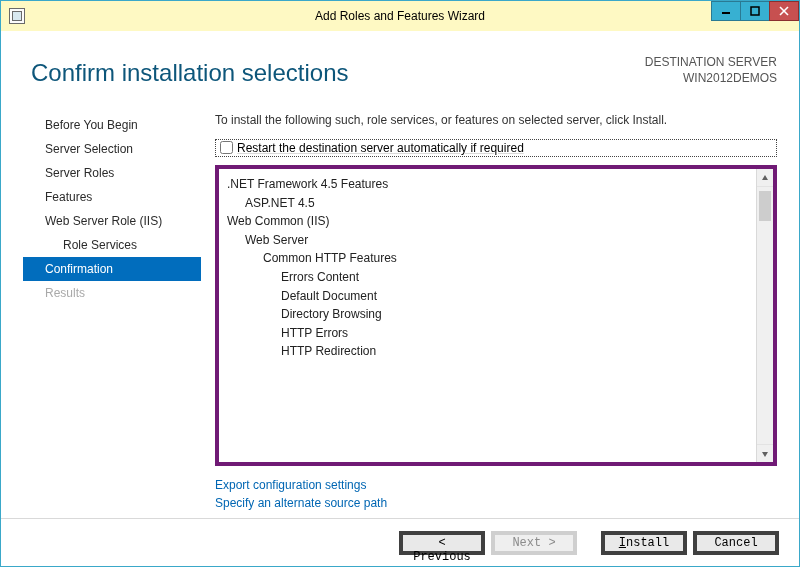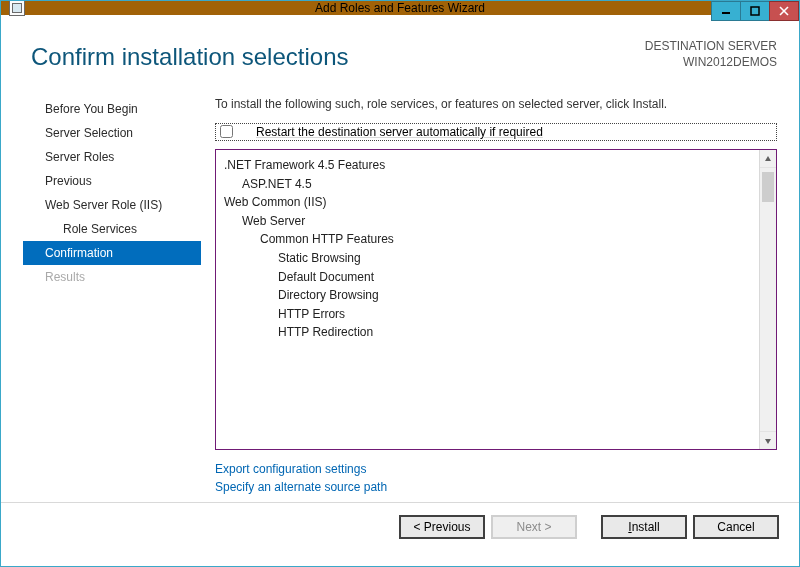--- a/index.html
+++ b/index.html
@@ -7,22 +7,22 @@
     margin: 0;
     font-family: "Segoe UI", Arial, sans-serif;
     font-size: 12px;
     background: #fff;
     width: 800px;
     height: 567px;
     overflow: hidden;
     border: 1px solid #3aa8c9;
   }
   .titlebar {
-    height: 14px;
-    background: #a16207;
+    height: 30px;
+    background: #fef9c3;
     display: flex;
     align-items: center;
     color: #000;
     position: relative;
   }
   .titlebar .appicon {
     width: 16px; height: 16px;
     margin-left: 8px;
     background: #fcfcfc;
     border: 1px solid #6a6a6a;
@@ -111,29 +111,29 @@
     display:flex;
     flex-direction:column;
     overflow:hidden;
   }
   .main .intro { color:#333; margin-bottom:12px;}
   .restart-row {
     border:1px dotted #444;
     padding:1px 4px 1px 2px;
     display:flex;
     align-items:flex-start;
-    gap:23px;
+    gap:4px;
     margin-bottom:8px;
   }
   .restart-row input[type=checkbox]{ margin:0 0 0 2px; width:13px;height:13px;}
   .restart-row label { text-decoration: underline; text-decoration-color: rgba(0,0,0,0.15);}
   .note { color:#555; line-height:1.35; margin-bottom:10px;}
   .listbox {
     flex:1;
-    border:1px solid #701a75;
+    border:4px solid #701a75;
     position:relative;
     overflow:hidden;
     background:#fff;
     min-height:180px;
   }
   .listbox .items {
     position:absolute; left:0; top:0; right:17px; bottom:0;
     overflow:hidden;
     padding:6px 8px;
     line-height:1.55;
@@ -167,23 +167,23 @@
     border-top:1px solid #d9d9d9;
     display:flex;
     align-items:center;
     justify-content:flex-end;
     padding:0 20px;
     gap:6px;
     background:#fff;
   }
   .footer button {
     width:86px; height:24px;
-    font-family:Liberation Sans, sans-serif; font-size:12px;
+    font-family:Liberation Mono, monospace; font-size:12px;
     background:#e9e9e9;
-    border:2px solid #404040;
+    border:4px solid #404040;
     color:#000;
   }
   .footer button:disabled { color:#8c8c8c; border-color:#cfcfcf; background:#efefef;}
   .footer .sep { width:12px; }
   .u { text-decoration: underline; }
 </style>
 </head>
 <body>
 
 <div class="titlebar">
@@ -216,21 +216,21 @@
       <div>DESTINATION SERVER</div>
       <div>WIN2012DEMOS</div>
     </div>
   </div>
 
   <div class="body">
     <div class="sidebar" id="sidebar">
         <div class="step">Before You Begin</div>
         <div class="step">Server Selection</div>
         <div class="step">Server Roles</div>
-        <div class="step">Previous</div>
+        <div class="step">Features</div>
         <div class="step">Web Server Role (IIS)</div>
         <div class="step sub">Role Services</div>
         <div class="step active">Confirmation</div>
         <div class="step disabled">Results</div>
       </div>
 
     <div class="main">
       <div class="intro">To install the following such, role services, or features on selected server, click Install.</div>
 
       <div class="restart-row">
@@ -239,21 +239,21 @@
       </div>
 
 
       <div class="listbox">
         <div class="items" id="items">
             <div class="i0">.NET Framework 4.5 Features</div>
             <div class="i1">ASP.NET 4.5</div>
             <div class="i0">Web Common (IIS)</div>
             <div class="i1">Web Server</div>
             <div class="i2">Common HTTP Features</div>
-            <div class="i3">Static Browsing</div>
+            <div class="i3">Errors Content</div>
             <div class="i3">Default Document</div>
             <div class="i3">Directory Browsing</div>
             <div class="i3">HTTP Errors</div>
             <div class="i3">HTTP Redirection</div>
           </div>
         <div class="scroll">
           <div class="arrow">
             <svg width="8" height="8">
                 <polygon points="4,1 7,6 1,6" fill="#606060"></polygon>
               </svg>

